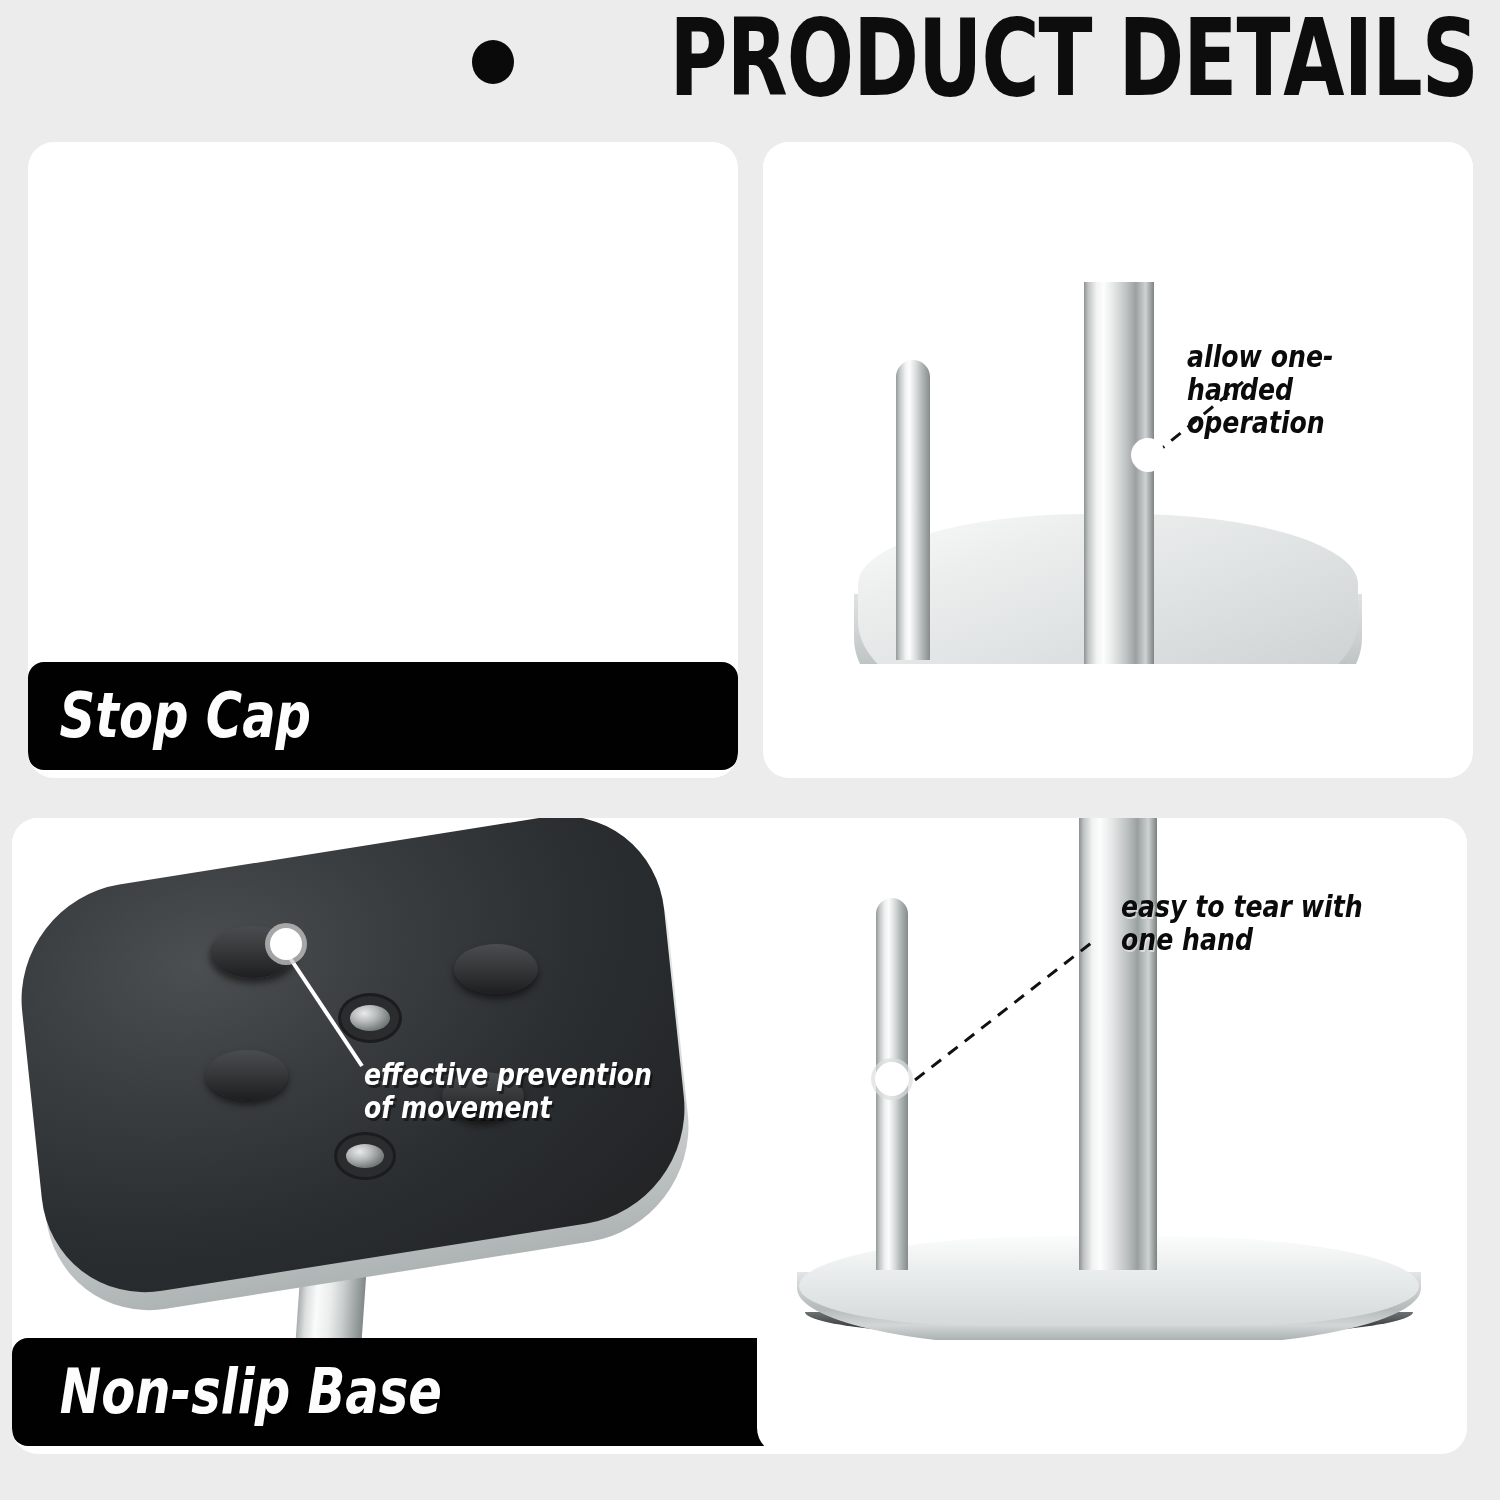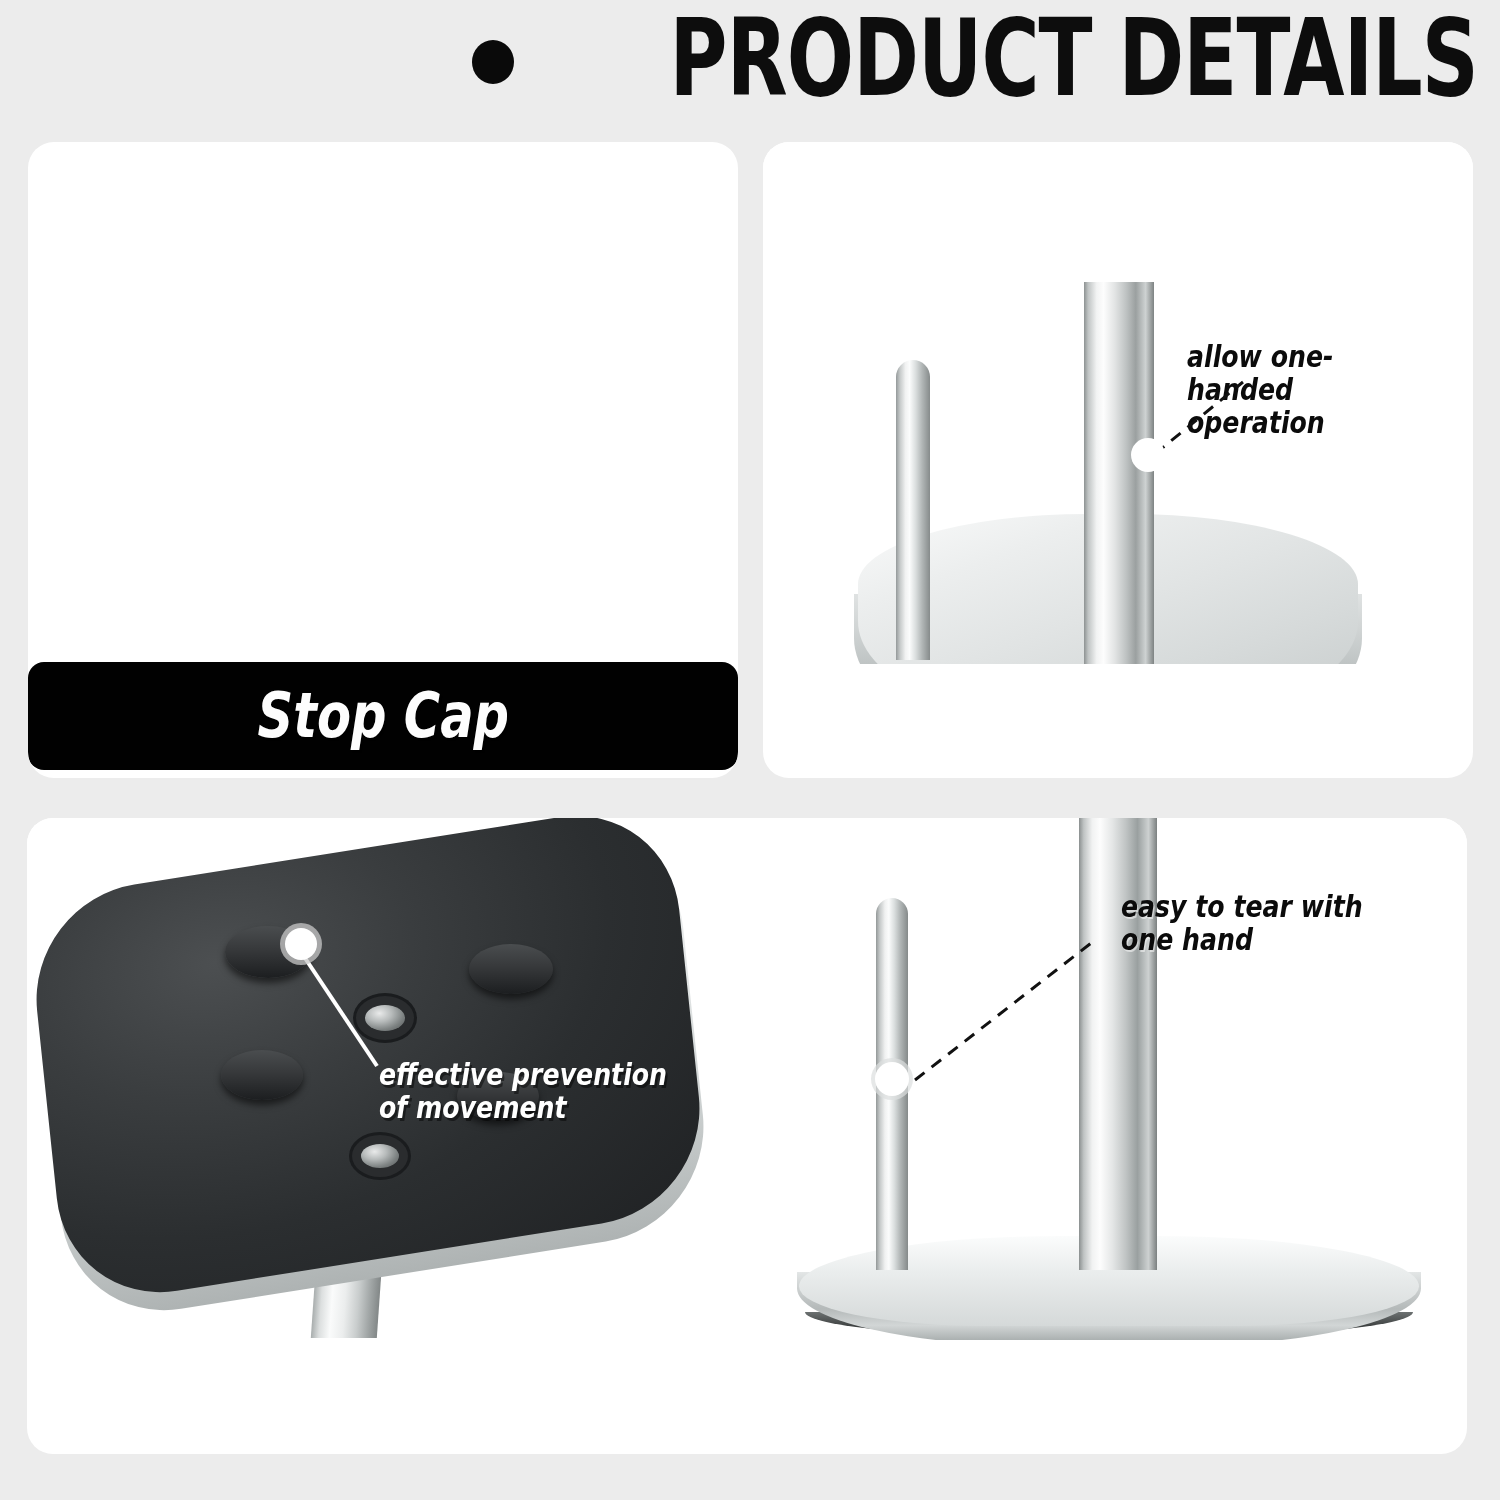--- a/index.html
+++ b/index.html
@@ -35,35 +35,35 @@
 
   
   .panel {
     position:absolute;
     background:#ffffff;
     border-radius:26px;
     overflow:hidden;
   }
   #panel-0 { left:28px;  top:142px; width:710px; height:636px; }
   #panel-1 { left:763px; top:142px; width:710px; height:636px; }
-  #panel-2 { left:27px;  top:818px; width:806px; height:636px; }
+  #panel-2 { left:12px;  top:818px; width:806px; height:636px; }
   #panel-3 { left:757px; top:818px; width:710px; height:636px; }
 
   .art {
     position:absolute; left:0; top:0; width:100%; height:522px;
     overflow:hidden; background:#fff;
   }
 
   
   .caption {
     position:absolute; left:0; bottom:8px;
     width:100%; height:108px;
     background:#010101;
     border-radius:16px;
-    display:flex; align-items:center; justify-content:center;
+    display:flex; align-items:center; 
   }
   .caption-text {
     color:#fdfdfd;
     font-family:"DejaVu Sans", sans-serif;
     font-weight:bold;
     font-style:italic;
     font-size:62px;
     line-height:1;
     transform:scaleX(0.80);
     white-space:nowrap;
@@ -279,20 +279,23 @@
     <svg class="leader">
       <line x1="278" y1="140" x2="350" y2="248" stroke="#ffffff" stroke-width="4"></line>
     </svg>
 
     <div class="dot ring" id="ns-dot" style="left:258px; top:110px; width:32px; height:32px;"></div>
 
     <div class="callout light" id="ns-callout" style="left:352px; top:240px;">effective prevention
 of movement</div>
   </div>
 
+  <div class="caption">
+    <span class="caption-text">Non-slip Base</span>
+  </div>
 </div>
 
 <div class="panel" id="panel-3">
   <div class="art">
 
     <div id="dg-foot" style="left:48px;  top:494px;"></div>
     <div id="dg-rim" style="left:40px;  top:454px;"></div>
     <div id="dg-platetop" style="left:42px;  top:418px;"></div>
     <div id="dg-bar" style="left:119px; top:80px;"></div>
     <div id="dg-post" style="left:322px; top:0px;"></div>

